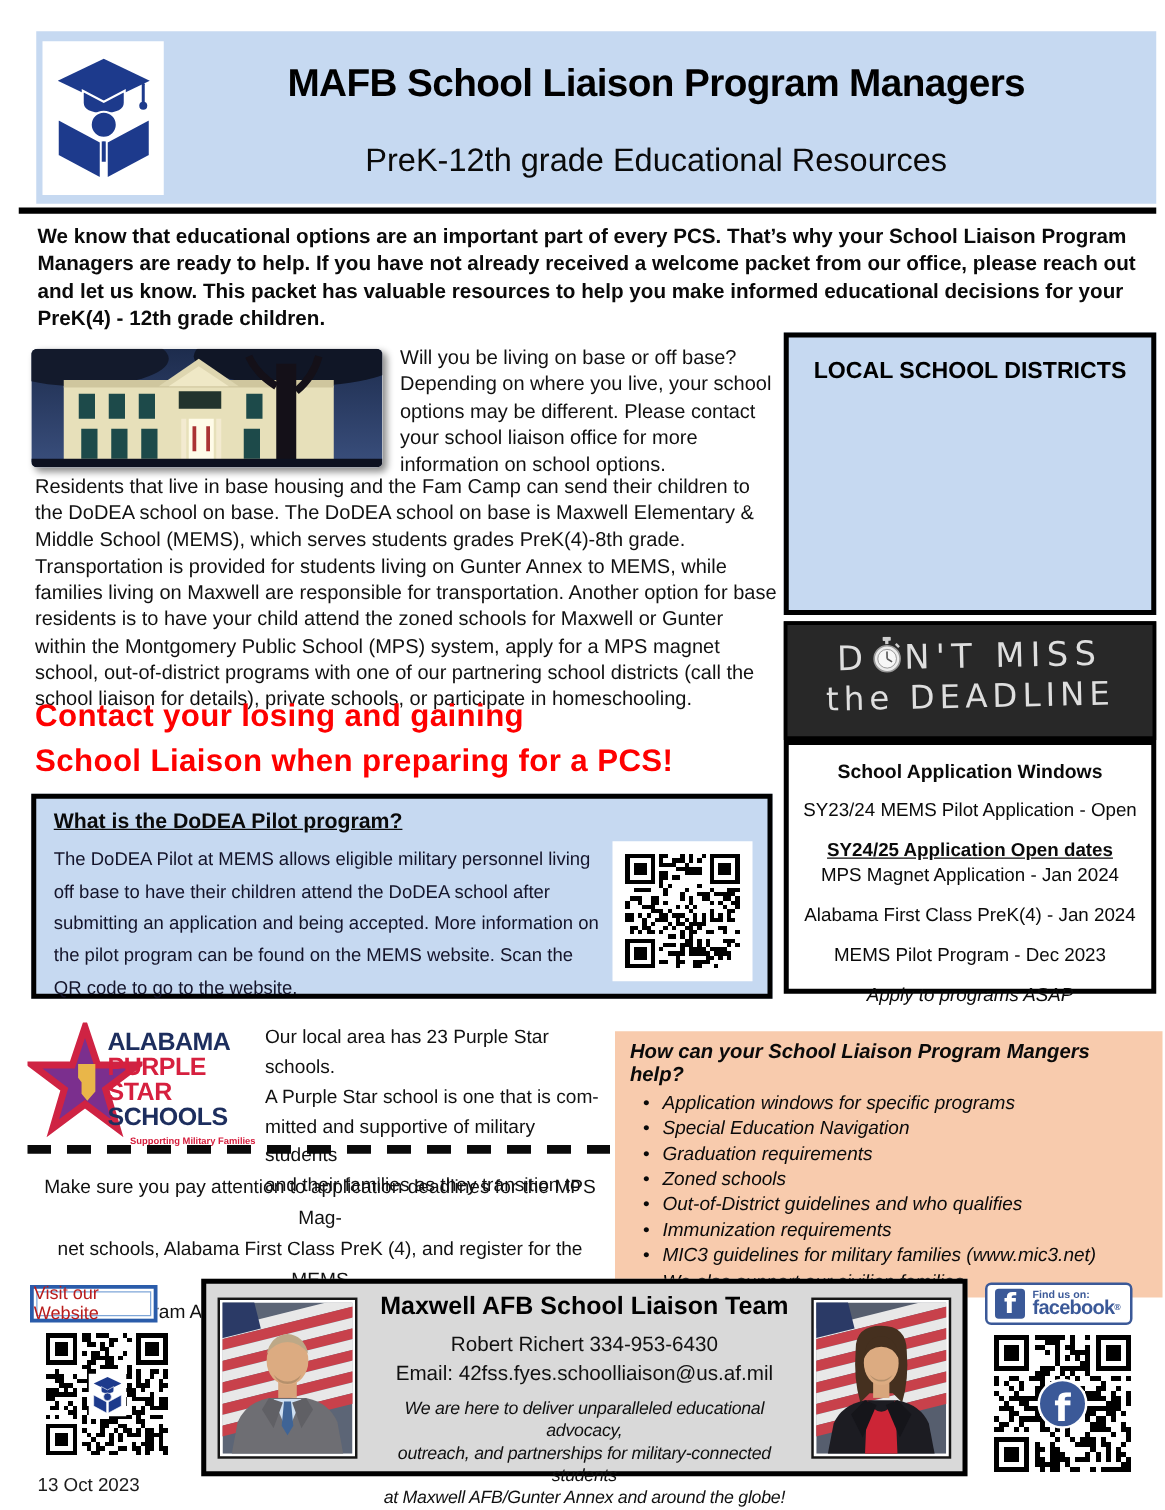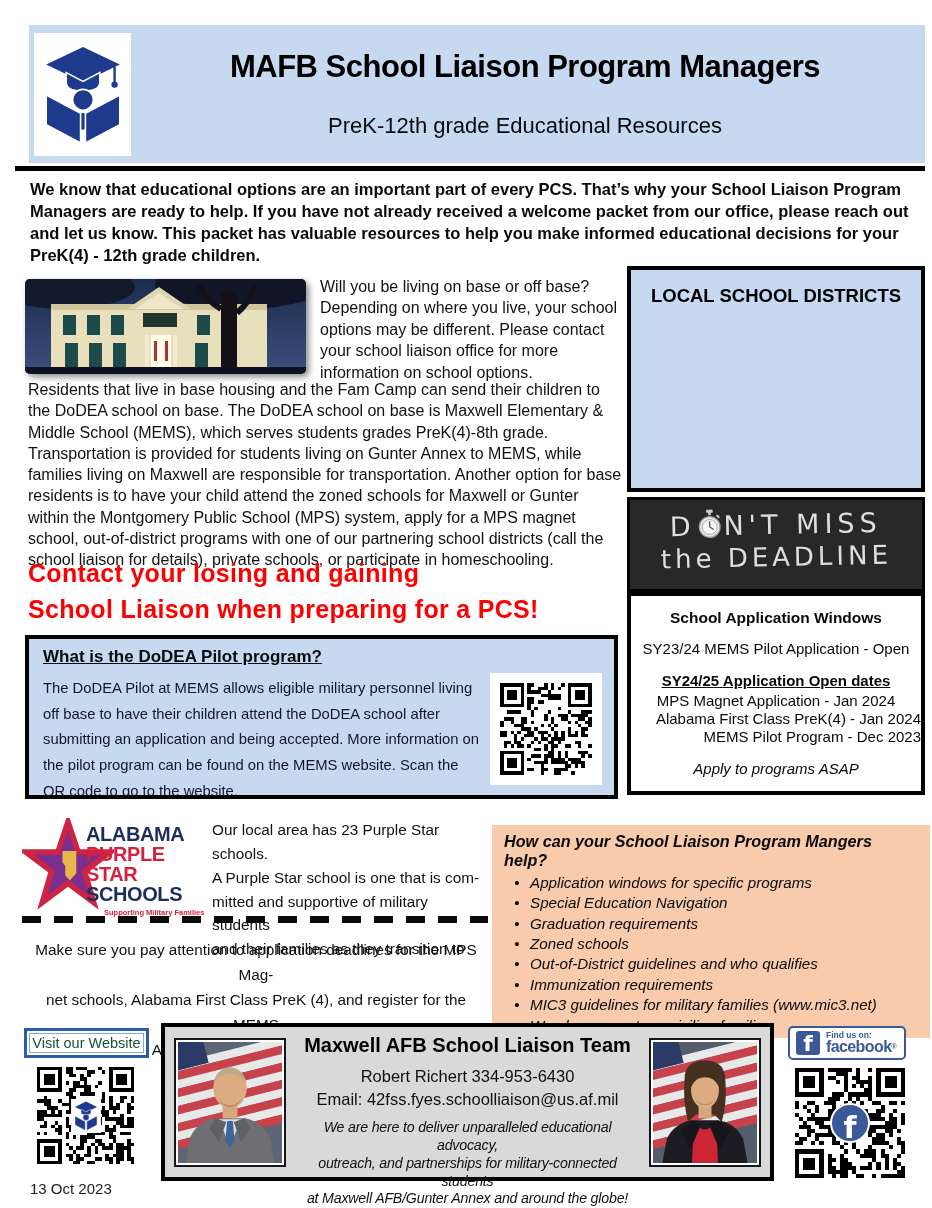--- a/index.html
+++ b/index.html
@@ -7,21 +7,21 @@
         font-family:"Liberation Sans",sans-serif;color:#111;}
   .abs{position:absolute;}
 
   
   .header{left:29px;top:25px;width:896px;height:138px;background:#c6d9f1;}
   .logo-box{position:absolute;left:5px;top:8px;width:97px;height:123px;background:#fff;
             display:flex;align-items:center;justify-content:center;}
   .header-title{position:absolute;left:104px;right:8px;top:24px;text-align:center;
                 font-size:31px;font-weight:bold;letter-spacing:-.5px;color:#000;}
   .header-subtitle{position:absolute;left:104px;right:8px;top:88px;text-align:center;
-                   font-size:22px;font-weight:400;color:#0a0a0a;}
+                   font-size:26px;font-weight:400;color:#0a0a0a;}
   .top-rule{left:15px;top:166px;width:910px;height:5px;background:#000;}
 
   .intro{left:30px;top:179px;width:882px;font-size:16.5px;font-weight:bold;line-height:1.33;color:#0a0a0a;}
 
   
   .house{left:25px;top:279px;width:281px;height:95px;border-radius:5px;overflow:hidden;
          box-shadow:3px 3px 6px rgba(0,0,0,.45);}
   .onbase{left:320px;top:276px;width:300px;font-size:16px;line-height:1.34;}
   .residents{left:28px;top:379px;width:594px;font-size:16px;line-height:1.33;}
   .red-callout{left:28px;top:556px;width:592px;color:#fe0000;
@@ -47,21 +47,21 @@
   .chalk-line1{margin-top:8px;font-size:27px;letter-spacing:5px;}
   .chalk-line2{margin-top:2px;font-size:26px;letter-spacing:4px;}
   .stopwatch{display:inline-block;width:26px;height:30px;vertical-align:-4px;margin:0 1px;}
 
   .appwin-box{left:627px;top:592px;width:298px;height:203px;border:4px solid #000;background:#fff;
               box-sizing:border-box;text-align:center;font-size:15px;color:#0a0a0a;}
   .appwin-title{margin-top:13px;font-size:15.5px;font-weight:bold;}
   .appwin-open{margin-top:13px;}
   .appwin-sub{display:inline-block;margin-top:15px;font-weight:bold;text-decoration:underline;}
   .appwin-item{margin-top:3px;}
-  .appwin-item + .appwin-item{margin-top:1px;text-align:right;}
+  .appwin-item + .appwin-item{margin-top:15px;}
   .appwin-footer{margin-top:15px;font-style:italic;font-weight:500;}
 
   
   .purple-logo{left:28px;top:816px;width:186px;height:100px;}
   .ps-star{position:absolute;left:-6px;top:2px;width:92px;height:92px;}
   .ps-text{position:absolute;left:58px;top:8px;line-height:1;}
   .ps-l1,.ps-l3{font-size:20px;font-weight:800;color:#1d2e5e;letter-spacing:-.4px;}
   .ps-l2{font-size:20px;font-weight:800;color:#d6203f;letter-spacing:-.4px;}
   .ps-tag{margin-top:5px;margin-left:6px;font-size:7.5px;font-weight:bold;color:#d6203f;padding-left:12px;}
   .purple-text{left:212px;top:818px;width:276px;font-size:15.3px;line-height:1.56;white-space:pre-line;}
@@ -74,23 +74,23 @@
   
   .help-box{left:492px;top:805px;width:438px;height:213px;background:#f8cbad;box-sizing:border-box;
             padding:7px 12px 4px 12px;color:#0a0a0a;margin-top:20px;}
   .help-heading{font-size:16.2px;font-weight:bold;font-style:italic;}
   .help-items{margin-top:3px;}
   .help-item{display:flex;font-size:15.2px;font-style:italic;line-height:1.34;}
   .help-item .bullet{width:26px;text-align:center;flex:0 0 26px;font-style:normal;}
   .help-footer{text-align:center;font-weight:bold;font-size:15.5px;margin-top:1px;}
 
   
-  .website-btn{left:24px;top:1028px;width:125px;height:30px;background:#fff;border:3px solid #2a5caa;
+  .website-btn{left:24px;top:1028px;width:102px;height:30px;background:#fff;border:3px solid #2a5caa;
                box-shadow:inset 0 0 0 2px #fff,inset 0 0 0 3px #7ea6d8;box-sizing:border-box;
-               display:flex;align-items:center;justify-content:center;font-size:14.5px;color:#14532d;cursor:pointer;}
+               display:flex;align-items:center;justify-content:center;font-size:14.5px;color:#b91c1c;cursor:pointer;}
   .website-qr{left:33px;top:1063px;width:105px;height:105px;background:#fff;}
   .qr-overlay{position:absolute;left:50%;top:50%;transform:translate(-50%,-50%);}
   .grad-mini{width:30px;height:34px;background:#fff;display:flex;align-items:center;justify-content:center;}
   .page-date{left:30px;top:1180px;font-size:15px;color:#1c1c1c;}
 
   .team-box{left:161px;top:1023px;width:613px;height:158px;border:4px solid #000;background:#d9d9d9;
             box-sizing:border-box;}
   .photo{position:absolute;top:11px;width:112px;height:129px;border:2px solid #161616;background:#fff;
          padding:2px;box-sizing:border-box;}
   .photo svg{width:100%;height:100%;display:block;}

